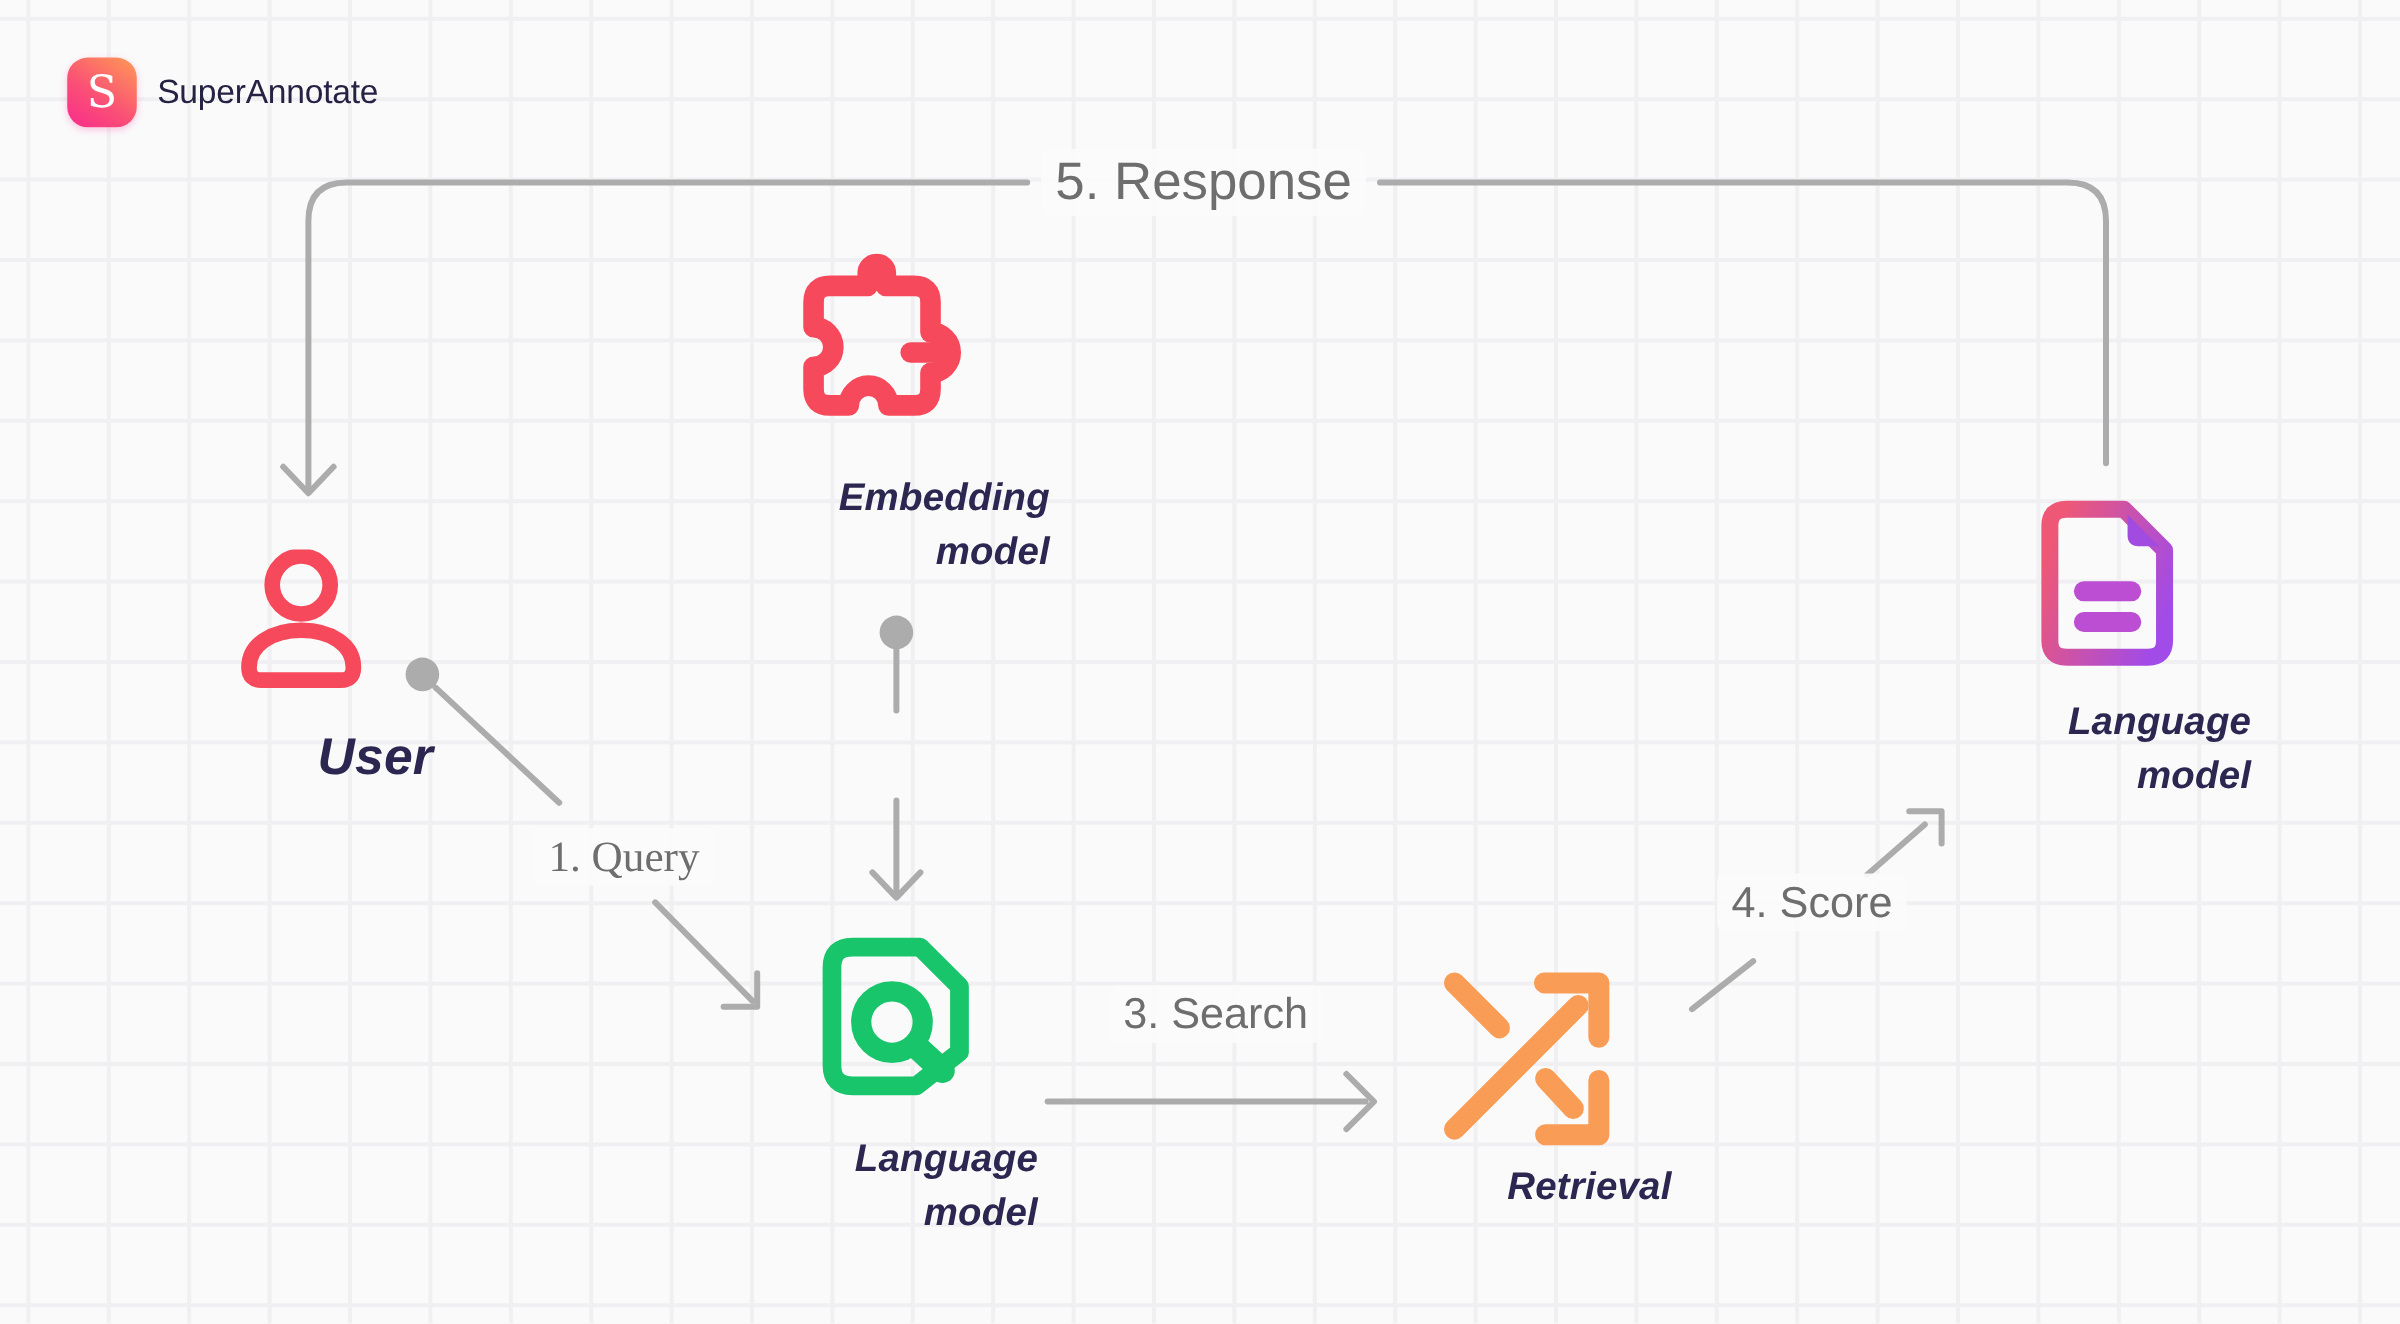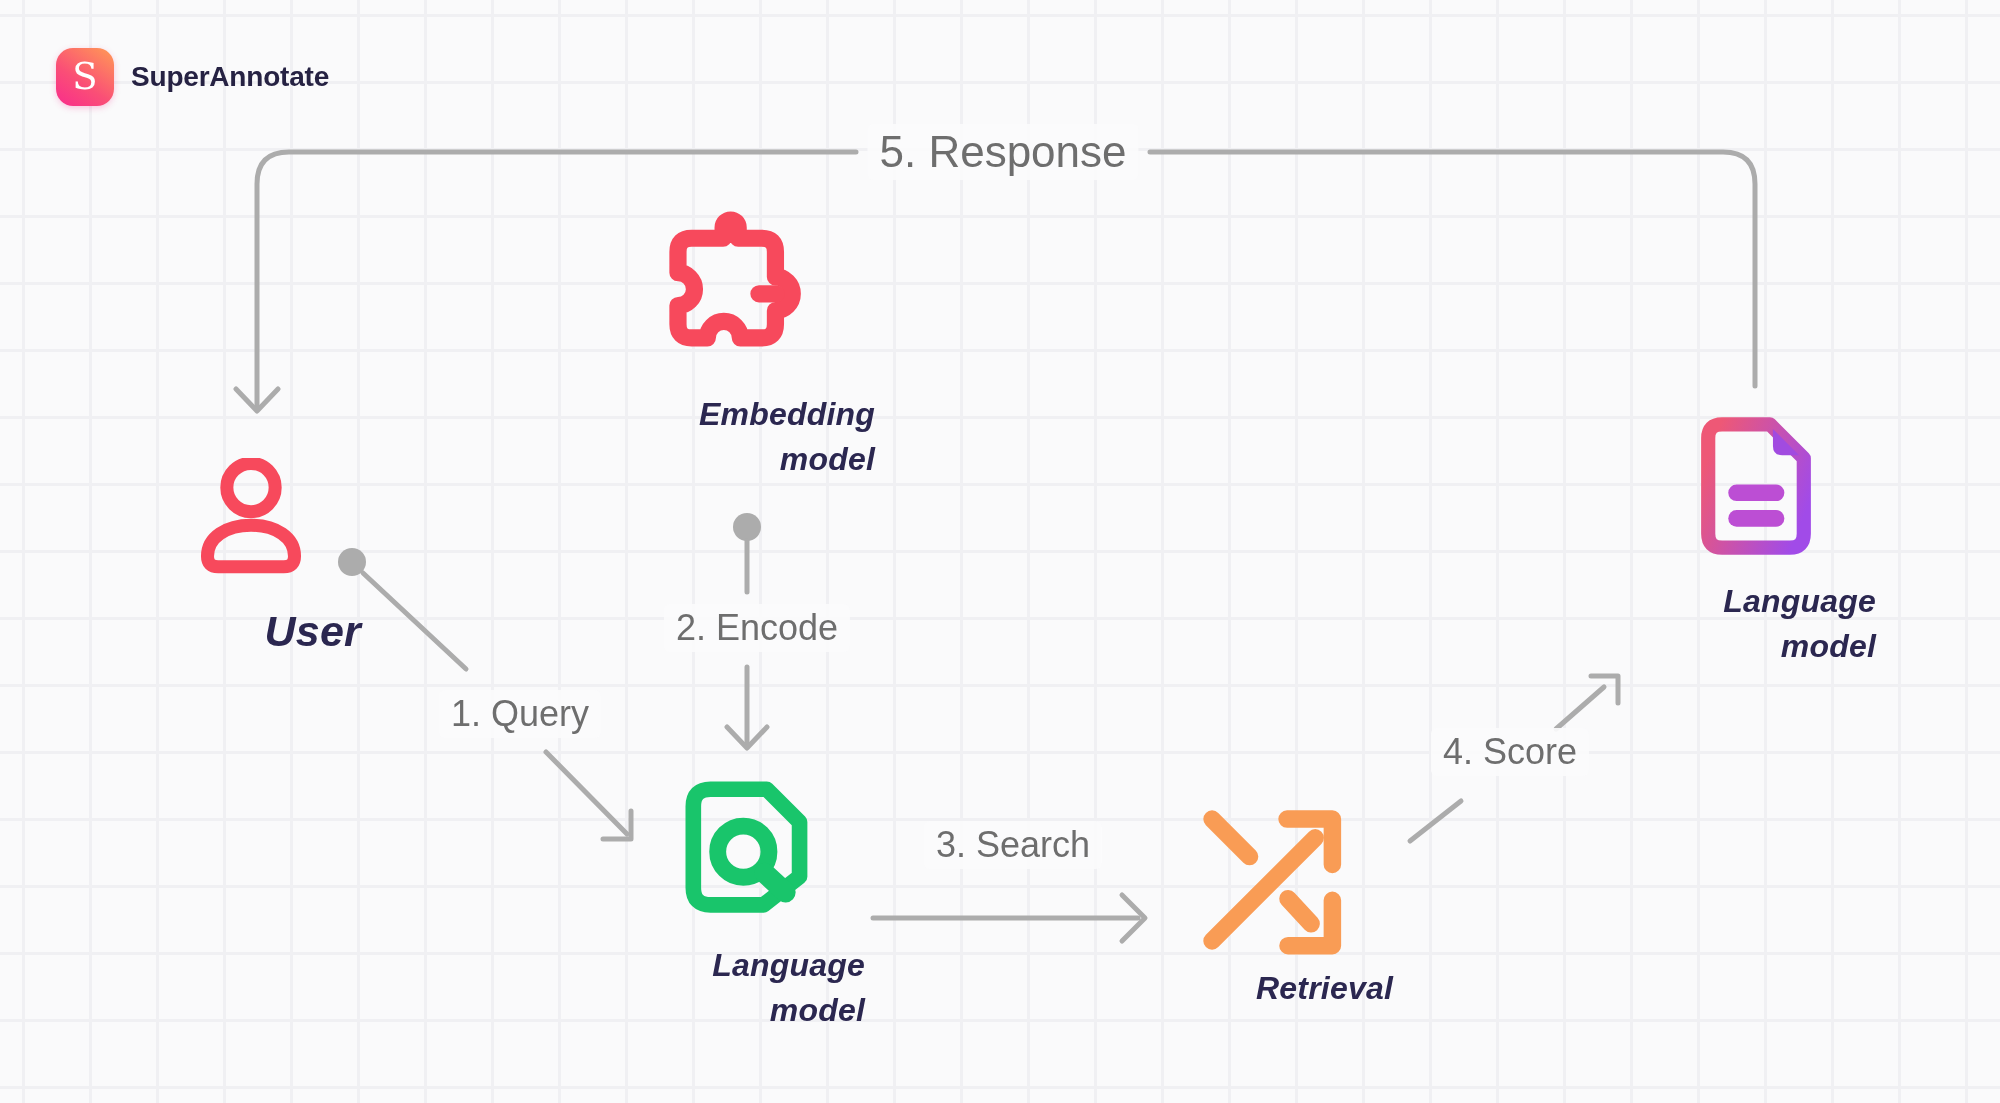--- a/index.html
+++ b/index.html
@@ -31,21 +31,21 @@
   .brand-mark{
     width:58px;height:58px;border-radius:17px;
     background:linear-gradient(215deg,#ff9b55 0%,#fa4f76 58%,#f92c8c 100%);
     display:flex;align-items:center;justify-content:center;
     box-shadow:0 2px 6px rgba(249,44,140,0.25);
   }
   .brand-mark span{
     color:#ffffff;font-family:"DejaVu Serif",serif;font-size:37px;line-height:1;
     transform:translateY(-1px);
   }
-  .brand-name{margin-left:17px;font-size:28px;font-weight:700;color:#262243;letter-spacing:-0.2px;}
+  .brand-name{margin-left:17px;font-size:28px;font-weight:400;color:#262243;letter-spacing:-0.2px;}
 </style>
 </head>
 <body>
 
 <div class="stage">
 
   <svg class="connectors" width="2000" height="1103" viewBox="0 0 2000 1103">
     <g fill="none" stroke="#ACACAC" stroke-width="5" stroke-linecap="round" stroke-linejoin="round">
 
       <g>
@@ -155,19 +155,18 @@
         </defs>
         <path d="M 24.5,4 L 9,4 Q 4.5,4 4.5,8.5 L 4.5,39.5 Q 4.5,44 9,44 L 31,44 Q 35.5,44 35.5,39.5 L 35.5,15 Z" stroke="url(#lmgrad)" stroke-width="4.6" stroke-linejoin="round"></path>
         <path d="M 25.5,5.5 L 34,14 L 28.5,14 Q 25.5,14 25.5,11 Z" fill="#A14BE0"></path>
         <rect x="11" y="23.5" width="18.2" height="5.4" rx="2.7" fill="#BC4ED4"></rect>
         <rect x="11" y="31.8" width="18.2" height="5.4" rx="2.7" fill="#BC4ED4"></rect>
       </svg>
     </div>
     <div class="node-label" style="left:1636px;top:579px;width:240px;">Language model</div>
   </div>
 
-  <div class="step-label" style="left:520px;top:714px;">1. Query</div>
-  <div class="step-label" style="left:757px;top:628px;">2. Encode</div>
+  <div class="step-label" style="left:520px;top:714px;font-family:Liberation Serif, serif;">1. Query</div>
   <div class="step-label" style="left:1013px;top:845px;">3. Search</div>
   <div class="step-label" style="left:1510px;top:752px;">4. Score</div>
   <div class="step-label big" style="left:1003px;top:152px;">5. Response</div>
 
 </div>
 
 </body></html>

